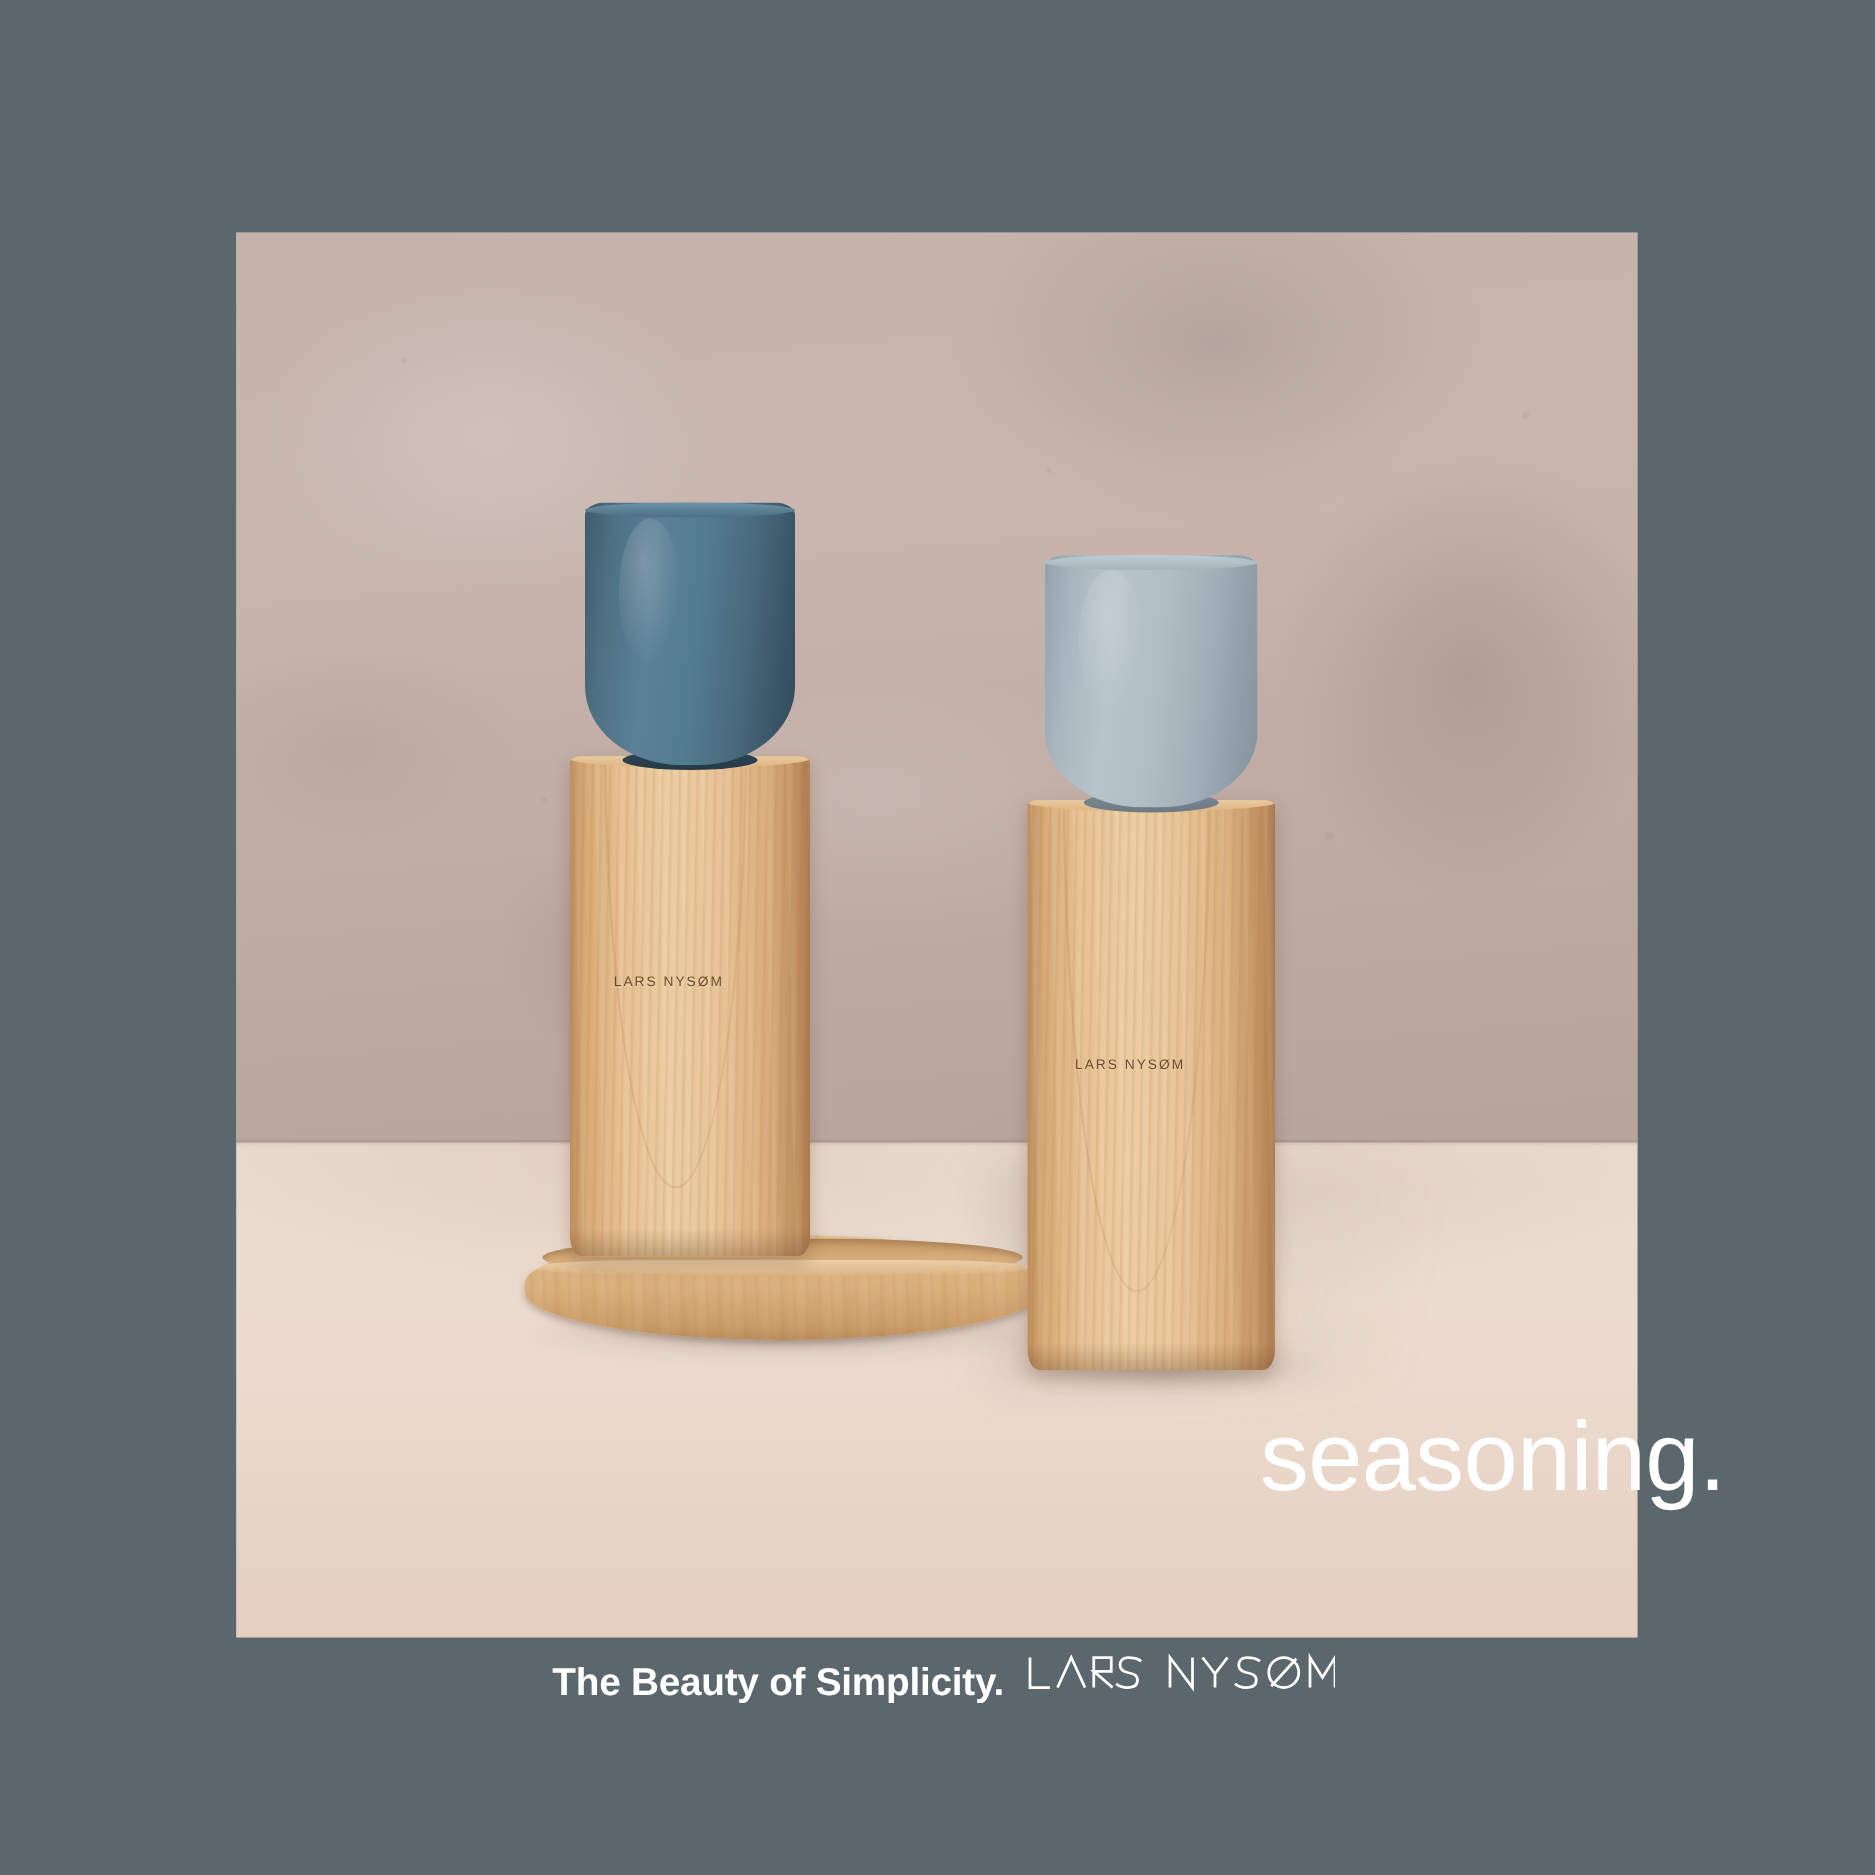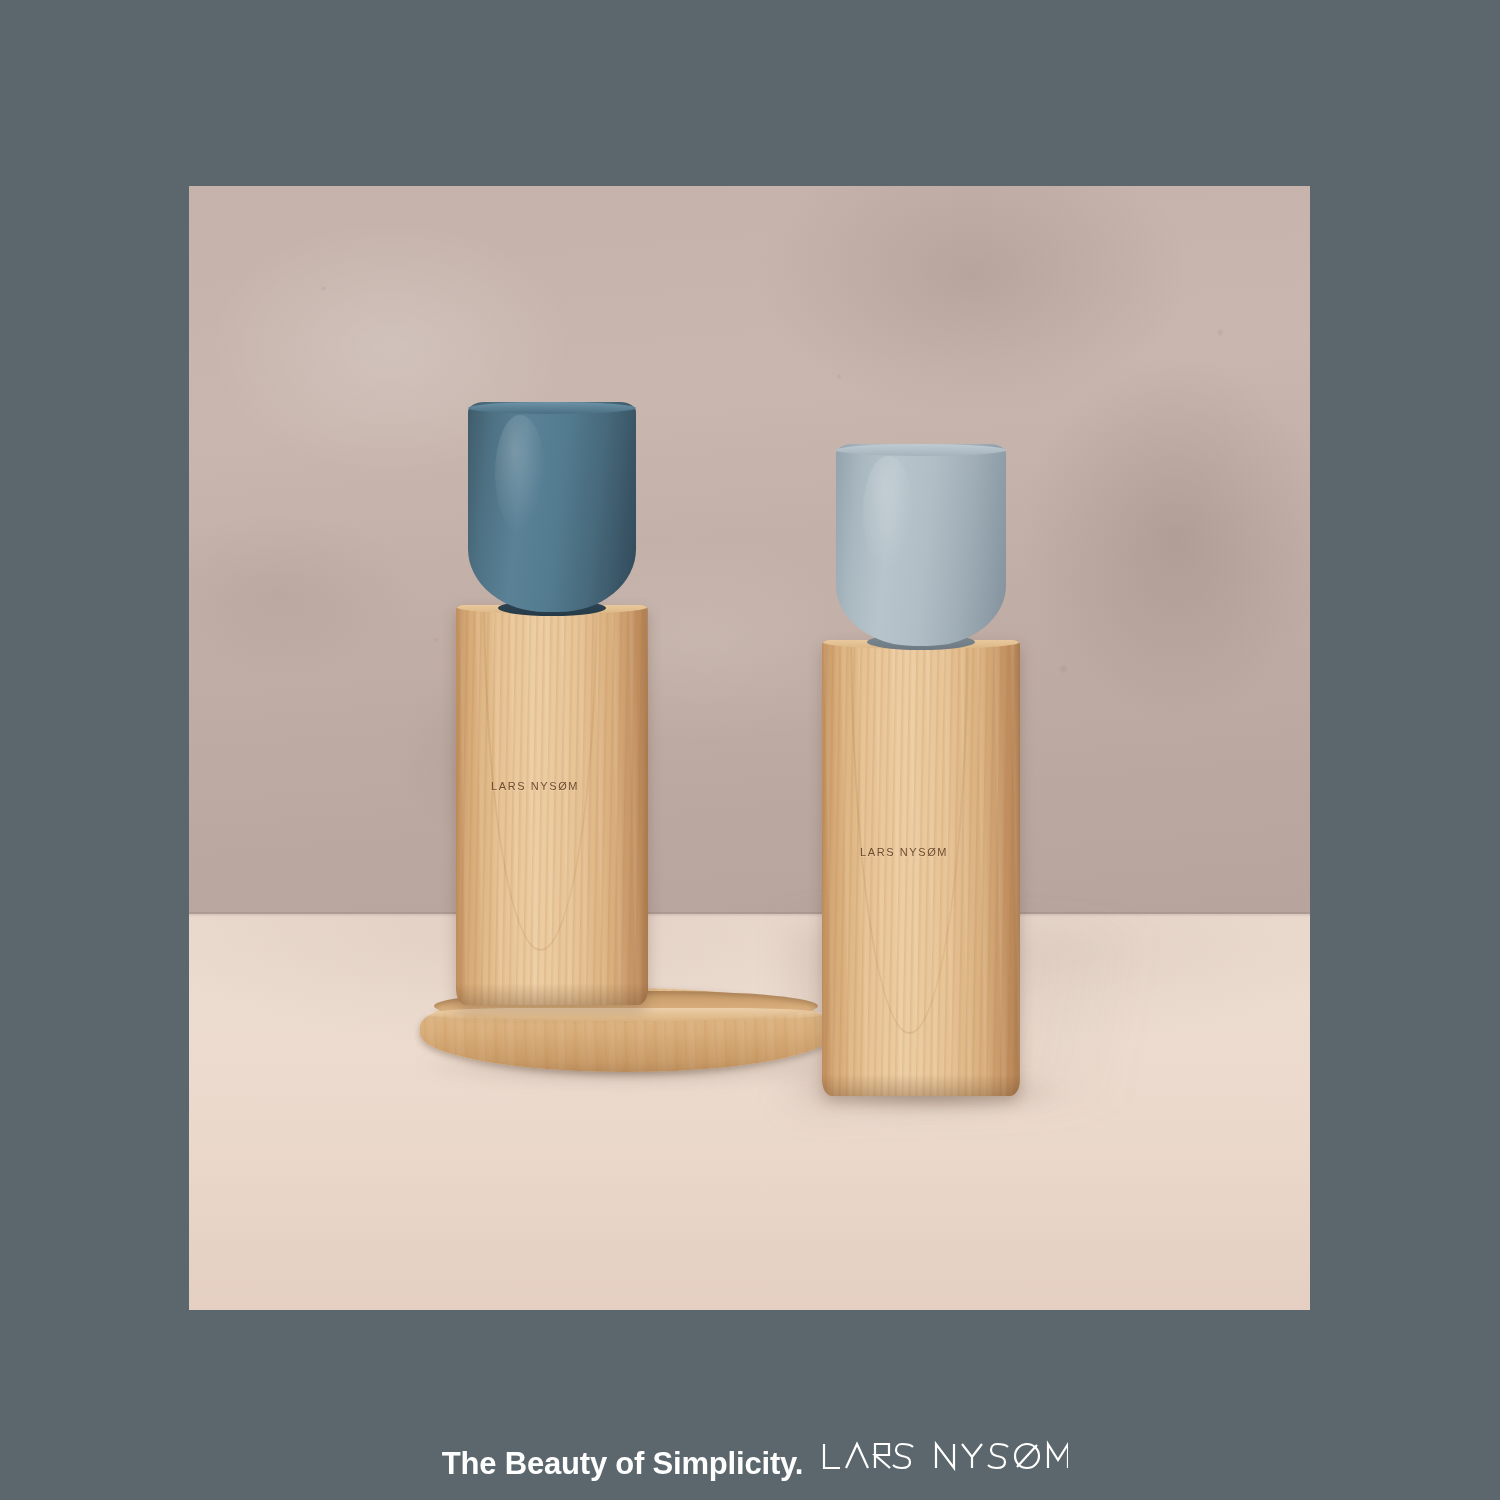--- a/index.html
+++ b/index.html
@@ -252,21 +252,21 @@
     z-index:20;
   }
   .headline-elevate { left:84px; top:307px; }
   .headline-seasoning { left:1008px; top:1126px; }
 
   .footer-bar {
     position:absolute;
     left:0; right:0; bottom:0; height:160px;
     z-index:20;
     display:flex;
-    align-items:flex-end;
+    align-items:flex-start;
     justify-content:center;
   }
   .footer-inner {
     display:flex;
     align-items:baseline;
     white-space:nowrap;
     transform:translate(5px, -18px);
   }
   .footer-tagline {
     color:#ffffff;
@@ -338,20 +338,21 @@
       <div class="mill-body" style="left:0; top:196px; width:198px; height:456px;">
         <div class="mill-top-ellipse"></div>
         <div class="mill-bottom-shade"></div>
         <span class="engrave" style="left:38px; top:206px;">LARS NYSØM</span>
       </div>
     </div>
 
   </div>
 
 
+  <div class="headline headline-seasoning">seasoning.</div>
 
   <div class="footer-bar">
     <div class="footer-inner">
       <span class="footer-tagline">The Beauty of Simplicity.</span>
 
       <span class="brand-mark">
         <svg width="248" height="34" viewBox="0 0 248 34" fill="none" stroke="#ffffff" stroke-width="2.2" stroke-linecap="butt" stroke-linejoin="miter">
 
           <path d="M4 4 L4 28 L20 28"></path>
 

